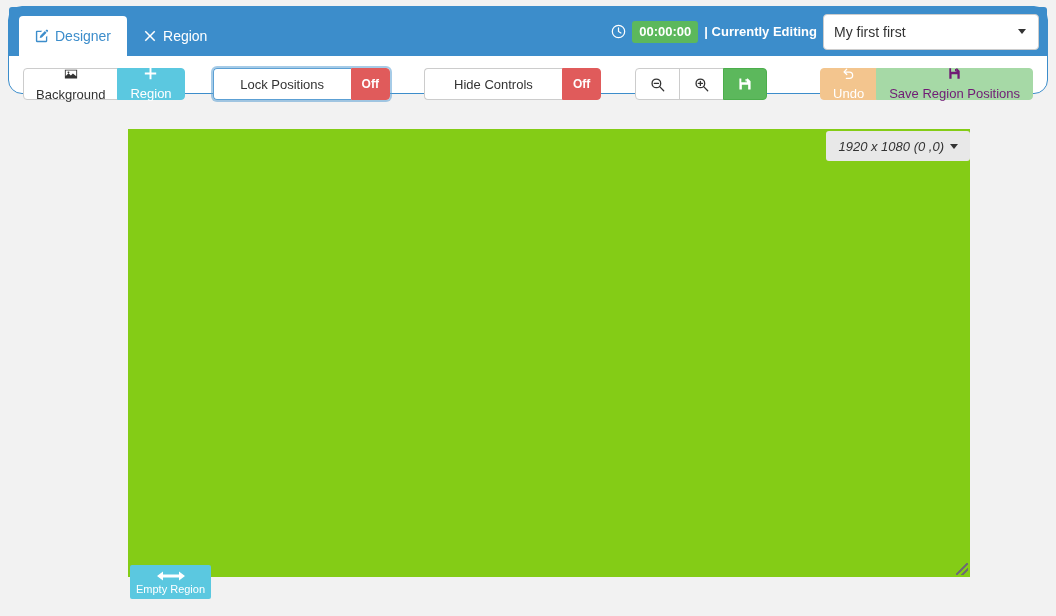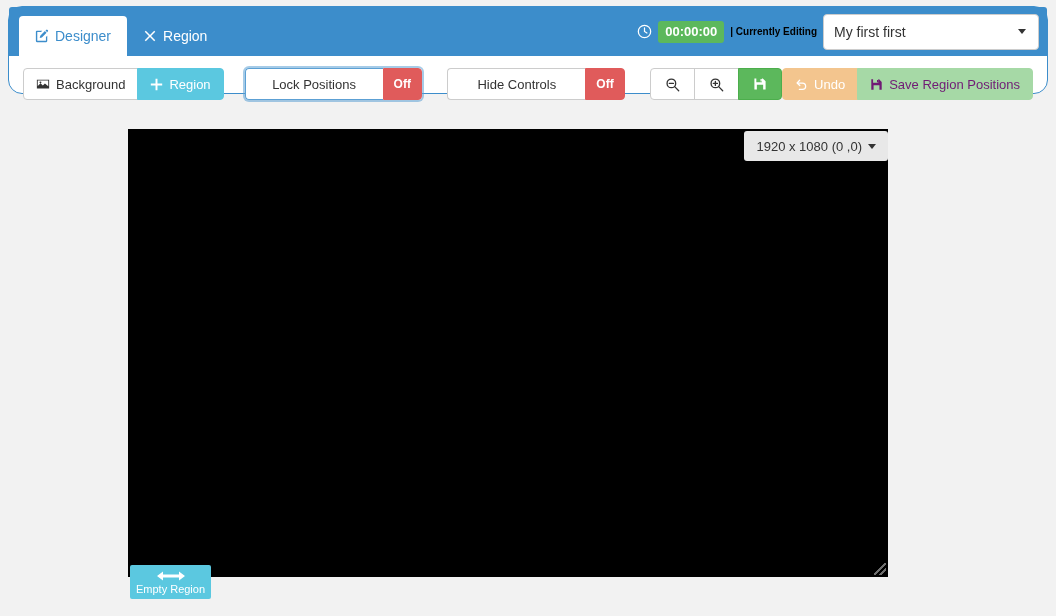--- a/index.html
+++ b/index.html
@@ -100,23 +100,23 @@
   .timer-badge {
     background: #5cb85c;
     color: #ffffff;
     font-weight: bold;
     font-size: 13px;
     padding: 4px 7px 5px 7px;
     border-radius: 3px;
     line-height: 1;
   }
   .editing-label {
-    color: #000000;
+    color: #ffffff;
     font-weight: bold;
-    font-size: 10px;
+    font-size: 13px;
     margin: 0 6px 0 6px;
     white-space: nowrap;
   }
   .layout-select {
     width: 216px;
     height: 36px;
     box-sizing: border-box;
     background: #ffffff;
     border: 1px solid #ccc;
     border-radius: 4px;
@@ -161,20 +161,21 @@
     align-items: center;
     justify-content: center;
     gap: 6px;
     padding: 0 12px;
     font-size: 13px;
     border: 1px solid #ccc;
     background: #ffffff;
     color: #333;
     cursor: pointer;
     white-space: nowrap;
+    flex-direction: column;
   }
   .btn-group .btn:first-child {
     border-top-left-radius: 4px;
     border-bottom-left-radius: 4px;
   }
   .btn-group .btn:last-child {
     border-top-right-radius: 4px;
     border-bottom-right-radius: 4px;
   }
   .btn-group .btn + .btn { margin-left: -1px; }
@@ -256,23 +257,24 @@
     align-items: center;
     justify-content: center;
   }
   .icon svg { display: block; }
 
   
   .canvas {
     position: absolute;
     left: 128px;
     top: 129px;
-    width: 760px;
+    width: 842px;
     height: 448px;
-    background: #000000;
+    background: #84cc16;
+    font-style: italic;
   }
   .resize-grip {
     position: absolute;
     right: 2px;
     bottom: 2px;
     width: 12px;
     height: 12px;
     pointer-events: auto;
     cursor: nwse-resize;
     background:

